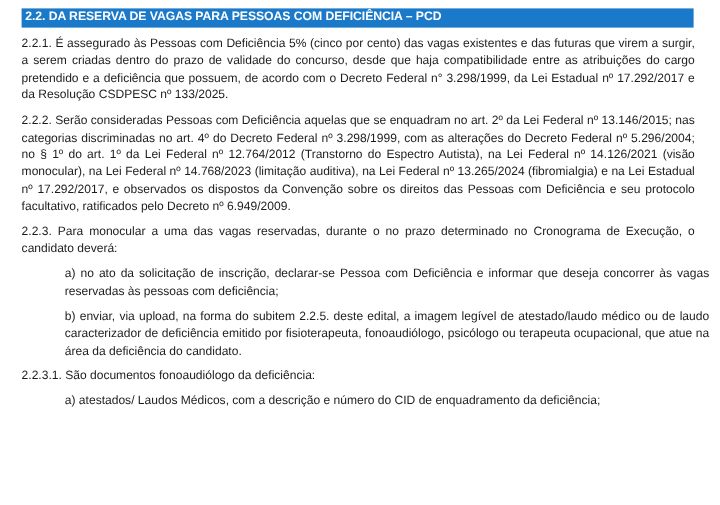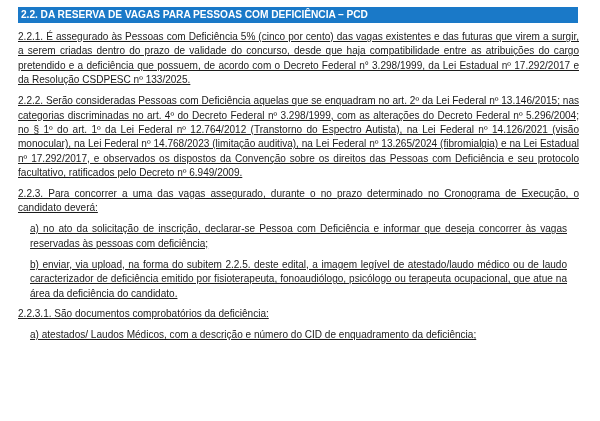--- a/index.html
+++ b/index.html
@@ -56,26 +56,25 @@
   }
 
   p.para {
     margin: 0 0 6.5px 0;
     font-size: 10.05px;
     line-height: 14.4px;
     text-align: justify;
     text-justify: inter-word;
     color: #1c1c1c;
     hyphens: none;
-    text-decoration: underline;
   }
 
   
   p.sub {
-    margin-left: 12px;
+    margin-left: 36px;
     width: 537px;
   }
 
   
   p.justify-strong {
     text-align: justify;
   }
 </style>
 </head>
 <body>
@@ -88,24 +87,24 @@
 
   <div class="body-col">
 
     <p class="para justify-strong">2.2.1. É assegurado às Pessoas com Deficiência 5% (cinco por cento) das vagas existentes e das futuras que virem a surgir, a serem criadas dentro do prazo de validade do concurso, desde que haja compatibilidade entre as atribuições do cargo pretendido e a deficiência que possuem, de acordo com o Decreto Federal n° 3.298/1999, da Lei Estadual nº 17.292/2017 e da Resolução CSDPESC nº 133/2025.</p>
 
 
 
     <p class="para justify-strong">2.2.2. Serão consideradas Pessoas com Deficiência aquelas que se enquadram no art. 2º da Lei Federal nº 13.146/2015; nas categorias discriminadas no art. 4º do Decreto Federal nº 3.298/1999, com as alterações do Decreto Federal nº 5.296/2004; no § 1º do art. 1º da Lei Federal nº 12.764/2012 (Transtorno do Espectro Autista), na Lei Federal nº 14.126/2021 (visão monocular), na Lei Federal nº 14.768/2023 (limitação auditiva), na Lei Federal nº 13.265/2024 (fibromialgia) e na Lei Estadual nº 17.292/2017, e observados os dispostos da Convenção sobre os direitos das Pessoas com Deficiência e seu protocolo facultativo, ratificados pelo Decreto nº 6.949/2009.</p>
 
 
-    <p class="para">2.2.3. Para concorrer a uma das vagas assegurado, durante o no prazo determinado no Cronograma de Execução, o candidato deverá:</p>
+    <p class="para">2.2.3. Para monocular a uma das vagas reservadas, durante o no prazo determinado no Cronograma de Execução, o candidato deverá:</p>
 
     <p class="para sub justify-strong">a) no ato da solicitação de inscrição, declarar-se Pessoa com Deficiência e informar que deseja concorrer às vagas reservadas às pessoas com deficiência;</p>
 
     <p class="para sub">b) enviar, via upload, na forma do subitem 2.2.5. deste edital, a imagem legível de atestado/laudo médico ou de laudo caracterizador de deficiência emitido por fisioterapeuta, fonoaudiólogo, psicólogo ou terapeuta ocupacional, que atue na área da deficiência do candidato.</p>
 
-    <p class="para">2.2.3.1. São documentos comprobatórios da deficiência:</p>
+    <p class="para">2.2.3.1. São documentos fonoaudiólogo da deficiência:</p>
 
     <p class="para sub">a) atestados/ Laudos Médicos, com a descrição e número do CID de enquadramento da deficiência;</p>
 
   </div>
 </div>
 
 </body></html>

